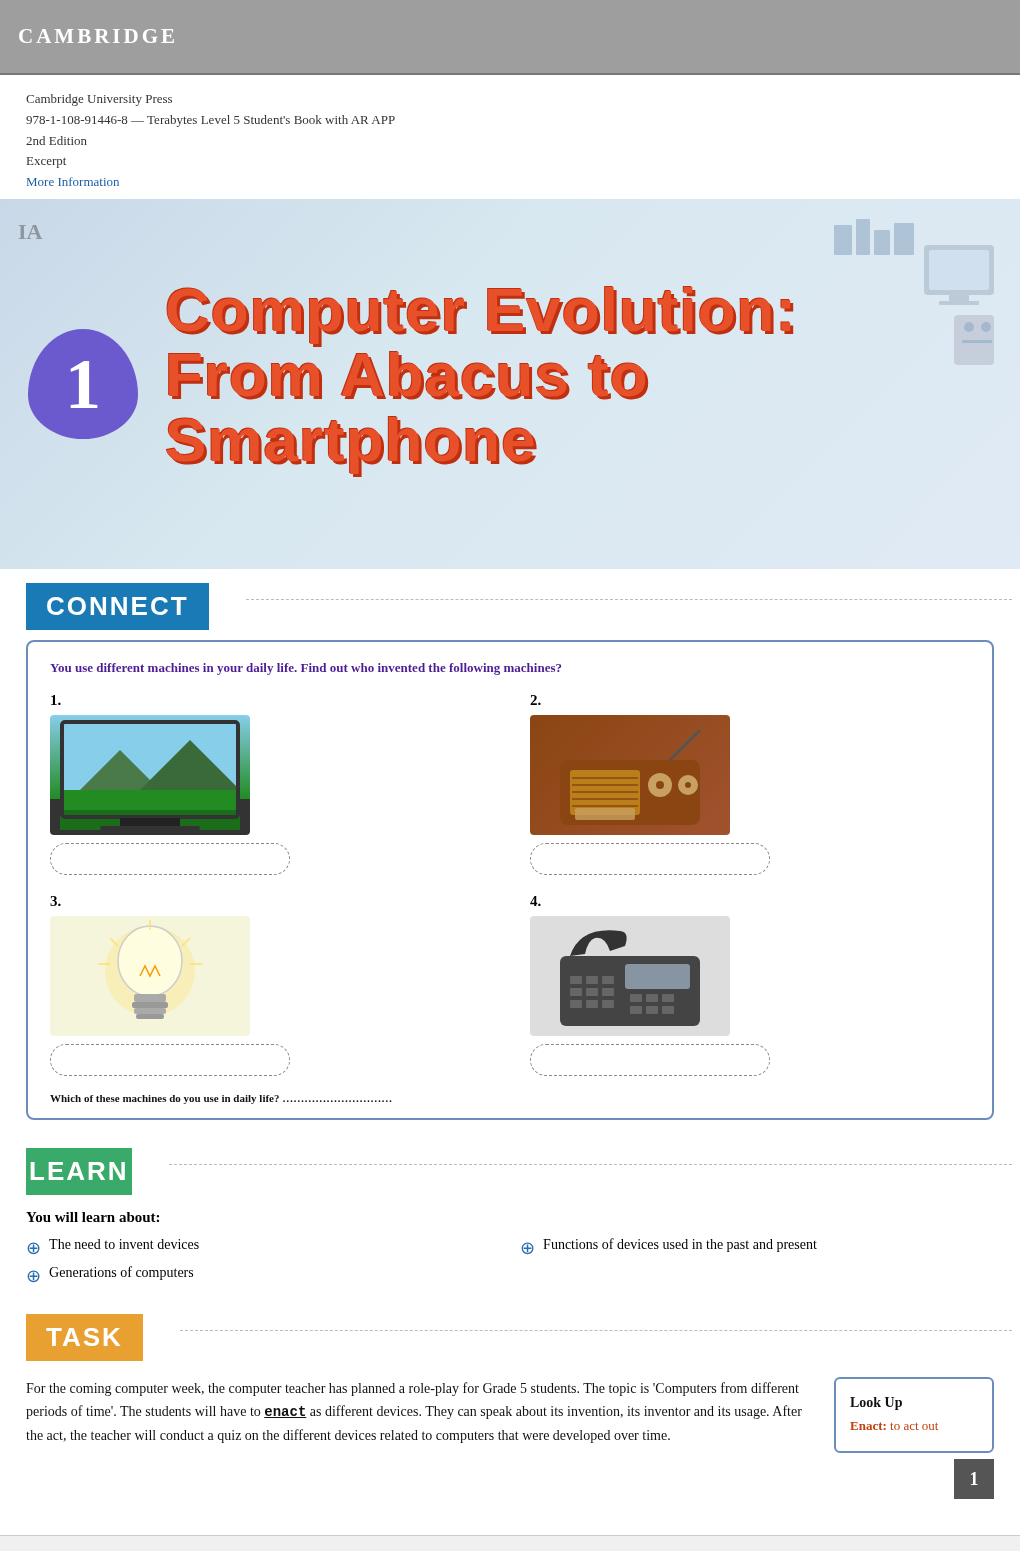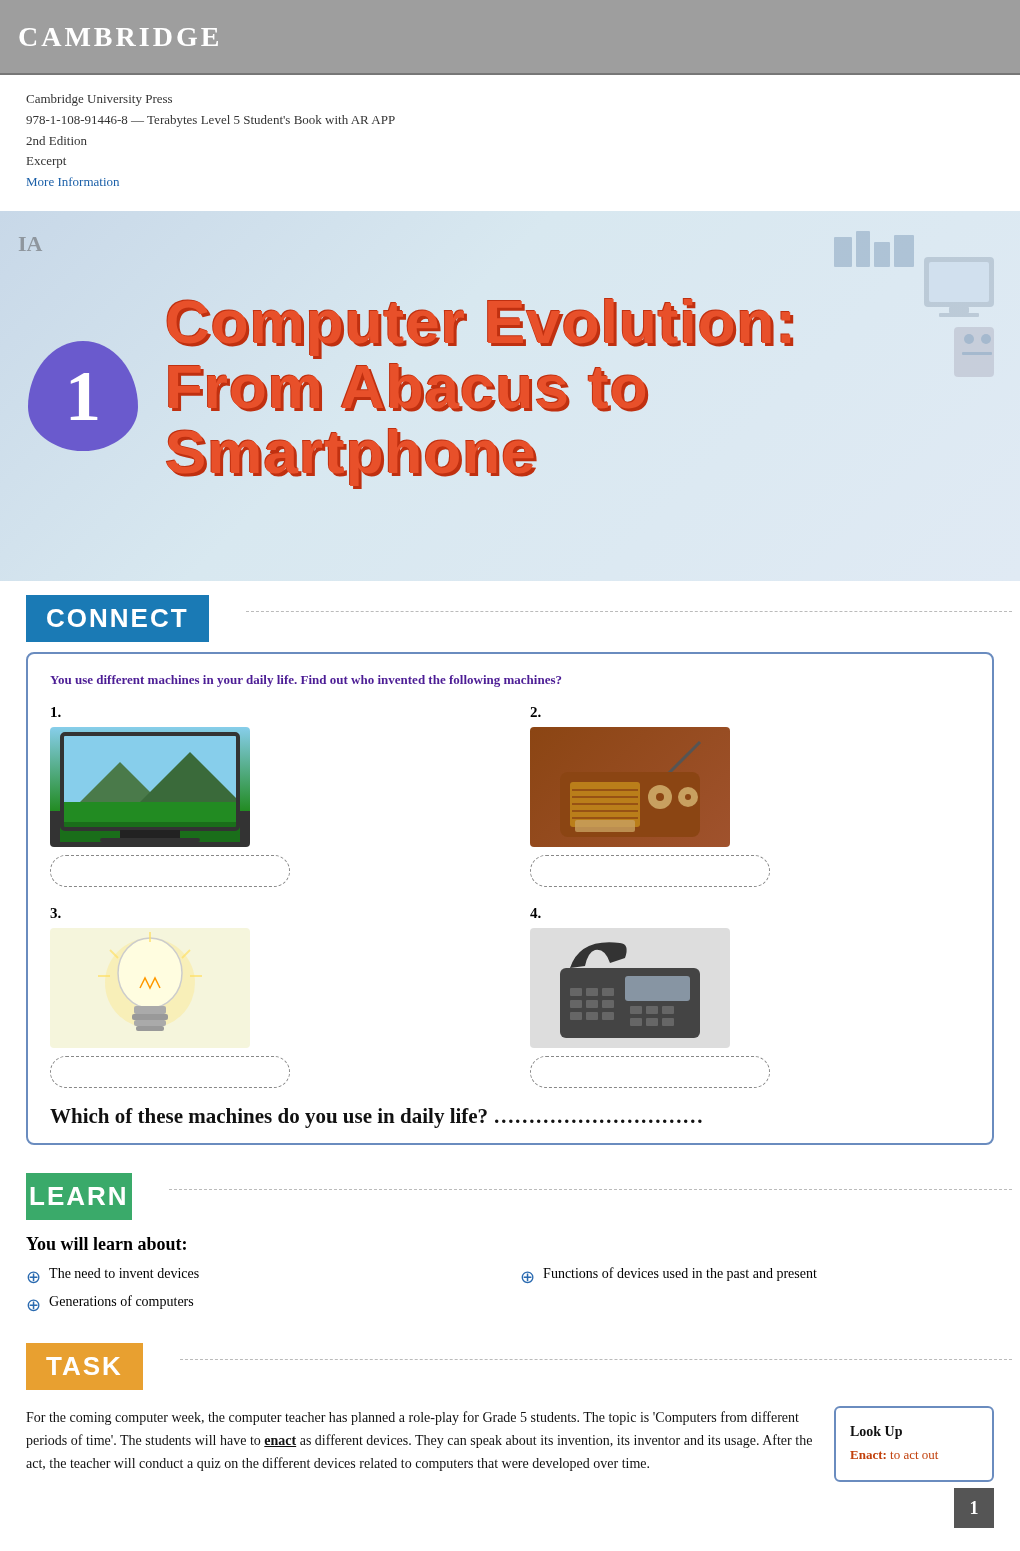--- a/index.html
+++ b/index.html
@@ -16,30 +16,30 @@
     .cambridge-header {
       background: #9e9e9e;
       height: 75px;
       display: flex;
       align-items: center;
       padding: 0 18px;
       border-bottom: 2px solid #777;
     }
     .cambridge-header .brand-text {
       font-family: 'Times New Roman', serif;
-      font-size: 28px;
+      font-size: 21px;
       font-weight: bold;
       color: #fff;
       letter-spacing: 3px;
       text-transform: uppercase;
     }
 
     
     .meta-section {
-      padding: 14px 26px 18px 26px;
+      padding: 14px 26px 6px 26px;
       font-size: 13px;
       color: #333;
       line-height: 1.6;
     }
     .meta-section a {
       color: #1a5fa8;
       text-decoration: none;
       font-size: 13px;
     }
 
@@ -149,21 +149,21 @@
     }
     .answer-box {
       border: 1px dashed #888;
       border-radius: 20px;
       height: 32px;
       width: 240px;
       background: #fff;
     }
 
     .daily-life-q {
-      font-size: 21px;
+      font-size: 11px;
       font-weight: bold;
       margin-top: 16px;
       color: #111;
     }
 
     
     .learn-bar {
       background: #3aaa6a;
       display: inline-flex;
       align-items: center;
@@ -175,21 +175,21 @@
       font-size: 26px;
       font-weight: 900;
       color: #fff;
       letter-spacing: 2px;
     }
 
     .learn-content {
       padding: 10px 26px 10px 26px;
     }
     .learn-content .will-learn {
-      font-size: 18px;
+      font-size: 15px;
       font-weight: bold;
       margin-bottom: 8px;
     }
     .learn-items {
       display: grid;
       grid-template-columns: 1fr 1fr;
       gap: 4px 20px;
       font-size: 14px;
     }
     .learn-item {
@@ -229,20 +229,21 @@
     }
     .task-para {
       font-size: 14px;
       line-height: 1.65;
       color: #111;
       flex: 1;
     }
     .task-para .enact-word {
       font-weight: bold;
       text-decoration: underline;
+      font-family: Liberation Mono, monospace;
     }
 
     .lookup-box {
       border: 2px solid #6a8cbf;
       border-radius: 6px;
       padding: 16px 14px;
       min-width: 160px;
       background: #fff;
       font-size: 13px;
     }

